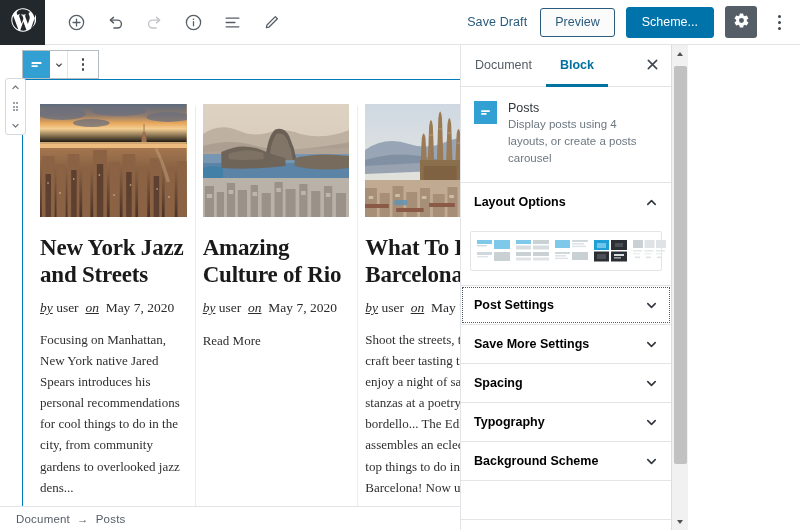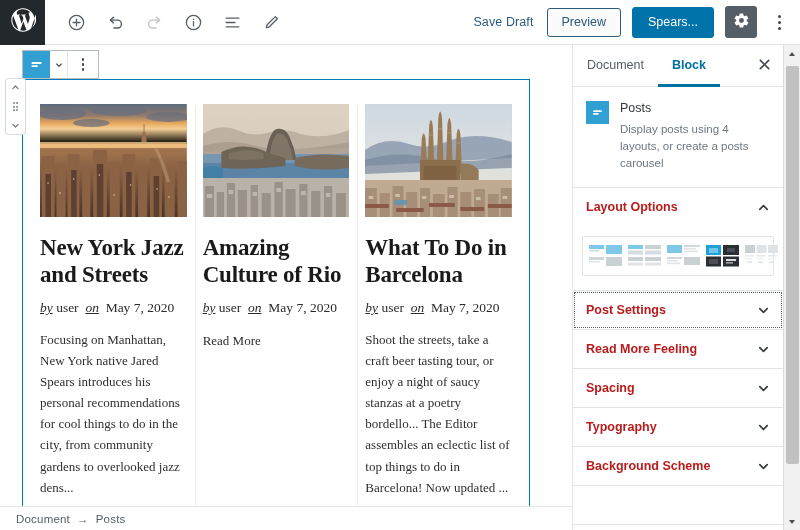--- a/index.html
+++ b/index.html
@@ -2,21 +2,21 @@
 <html><head>
 <meta charset="utf-8">
 <style>
   * { box-sizing: border-box; margin: 0; padding: 0; }
   html, body {
     width: 800px; height: 530px;
     font-family: "Liberation Sans", sans-serif;
     background: #ffffff;
     overflow: hidden;
   }
-  #app { position: relative; width: 800px; height: 530px; }
+  #app { position: relative; width: 688px; height: 530px; }
 
   
   .topbar {
     position: absolute; top: 0; left: 0; width: 800px; height: 45px;
     background: #ffffff; border-bottom: 1px solid #e2e4e7;
     display: flex; align-items: center;
   }
   .wp-logo {
     width: 45px; height: 45px; background: #23282d;
     display: flex; align-items: center; justify-content: center; flex: 0 0 45px;
@@ -165,26 +165,26 @@
 
   .sb-blockcard {
     display: flex; gap: 11px; padding: 14px 13px 16px 13px; border-bottom: 1px solid #e2e4e7;
   }
   .sb-blockicon {
     width: 23px; height: 23px; background: #33a0d4; flex: 0 0 23px;
     display: flex; align-items: center; justify-content: center;
   }
   .sb-blockicon svg { width: 13px; height: 13px; }
   .sb-blocktitle { font-size: 12.5px; color: #32373c; line-height: 1.2; }
-  .sb-blockdesc { font-size: 11.5px; color: #6c7781; line-height: 1.46; margin-top: 5px; }
+  .sb-blockdesc { font-size: 11.5px; color: #6c7781; line-height: 1.46; }
 
   .sb-panel { border-bottom: 1px solid #e2e4e7; }
   .sb-panel-head {
     height: 38px; display: flex; align-items: center; padding: 0 13px;
-    cursor: pointer; font-size: 12.5px; color: #b91c1c; font-weight: 600;
+    cursor: pointer; font-size: 12.5px; color: #000000; font-weight: 600;
   }
   .sb-panel-head .chev { margin-left: auto; color: #32373c; display: flex; }
   .sb-panel-head .chev svg { width: 13px; height: 13px; }
   .sb-panel.focused .sb-panel-head { outline: 1px dotted #555d66; outline-offset: -2px; }
   .sb-panel.hovered .sb-panel-head { background: #f3f4f5; }
 
   .layout-box {
     margin: 10px 9px 14px 9px; border: 1px solid #e2e4e7; border-radius: 2px;
     padding: 8px 6px; display: flex; gap: 5px; align-items: flex-start; flex-wrap: nowrap;
   }
@@ -265,21 +265,21 @@
           <svg viewBox="0 0 24 24" fill="none" stroke="currentColor" stroke-width="1.6" stroke-linejoin="round">
             <path d="M16.8 4.6l2.6 2.6L8.9 17.7l-3.4.8.8-3.4z"></path>
           </svg>
         </span>
       </button>
     </div>
 
     <div class="tb-right">
       <button class="save-draft">Save Draft</button>
       <button class="btn-preview">Preview</button>
-      <button class="btn-publish">Spears...</button>
+      <button class="btn-publish">Scheme...</button>
       <button class="btn-gear">
         <span>
           <svg viewBox="0 0 24 24" fill="currentColor">
             <path d="M19.4 13c.04-.33.06-.66.06-1s-.02-.67-.07-1l2.1-1.62a.5.5 0 0 0 .12-.64l-2-3.46a.5.5 0 0 0-.6-.22l-2.48 1a7.3 7.3 0 0 0-1.72-1l-.38-2.64A.5.5 0 0 0 13.95 2h-4a.5.5 0 0 0-.49.42l-.38 2.64c-.62.26-1.2.6-1.72 1l-2.48-1a.5.5 0 0 0-.6.22l-2 3.46a.5.5 0 0 0 .12.64L4.5 11c-.05.33-.08.67-.08 1s.03.67.08 1l-2.1 1.62a.5.5 0 0 0-.12.64l2 3.46c.12.22.38.3.6.22l2.48-1c.52.4 1.1.74 1.72 1l.38 2.64c.04.24.25.42.49.42h4c.24 0 .45-.18.49-.42l.38-2.64c.62-.26 1.2-.6 1.72-1l2.48 1c.22.08.48 0 .6-.22l2-3.46a.5.5 0 0 0-.12-.64L19.4 13zm-7.45 2.5a3.5 3.5 0 1 1 0-7 3.5 3.5 0 0 1 0 7z"></path>
           </svg>
         </span>
       </button>
       <button class="btn-kebab">
         <span style="display:flex;flex-direction:column;gap:3px;">
           <i></i>
@@ -667,21 +667,21 @@
             <svg viewBox="0 0 14 14" fill="none" stroke="currentColor" stroke-width="1.7" stroke-linecap="round" stroke-linejoin="round">
                 <path d="M3 5l4 4 4-4"></path>
               </svg>
           </span>
         </div>
       </div>
 
 
       <div class="sb-panel">
         <div class="sb-panel-head">
-          <span>Read More Feeling</span>
+          <span>Save More Settings</span>
           <span class="chev">
             <svg viewBox="0 0 14 14" fill="none" stroke="currentColor" stroke-width="1.7" stroke-linecap="round" stroke-linejoin="round">
                 <path d="M3 5l4 4 4-4"></path>
               </svg>
           </span>
         </div>
       </div>
 
       <div class="sb-panel">
         <div class="sb-panel-head">

